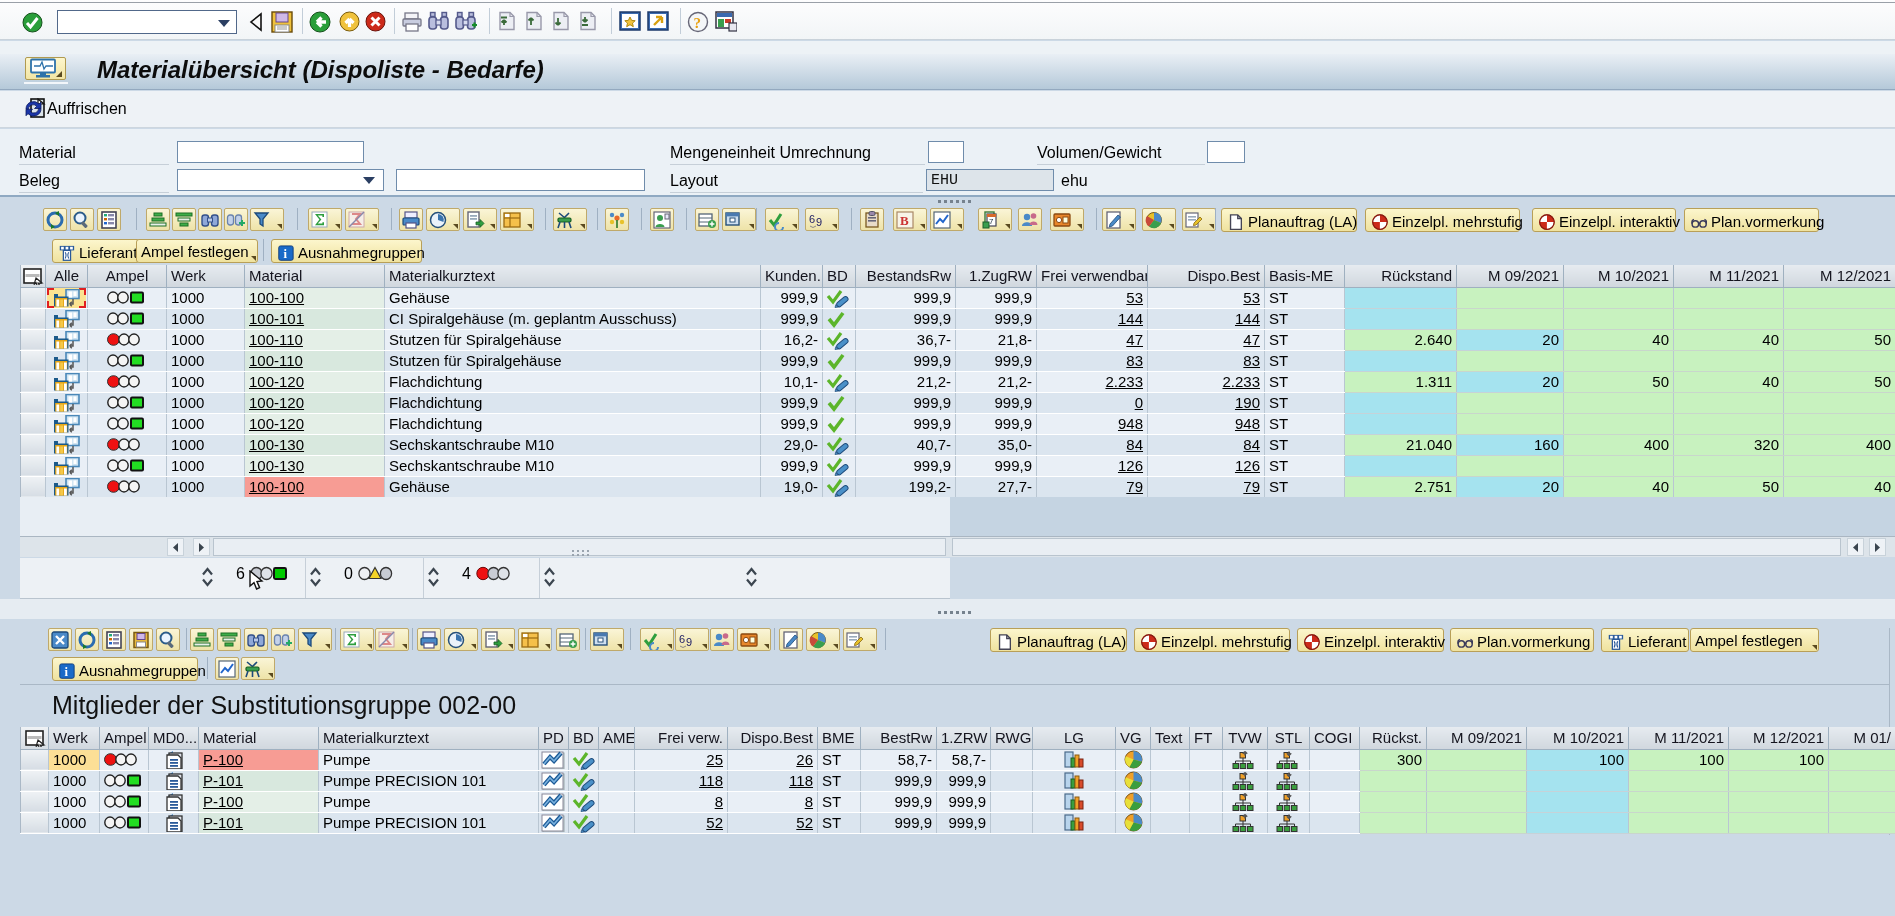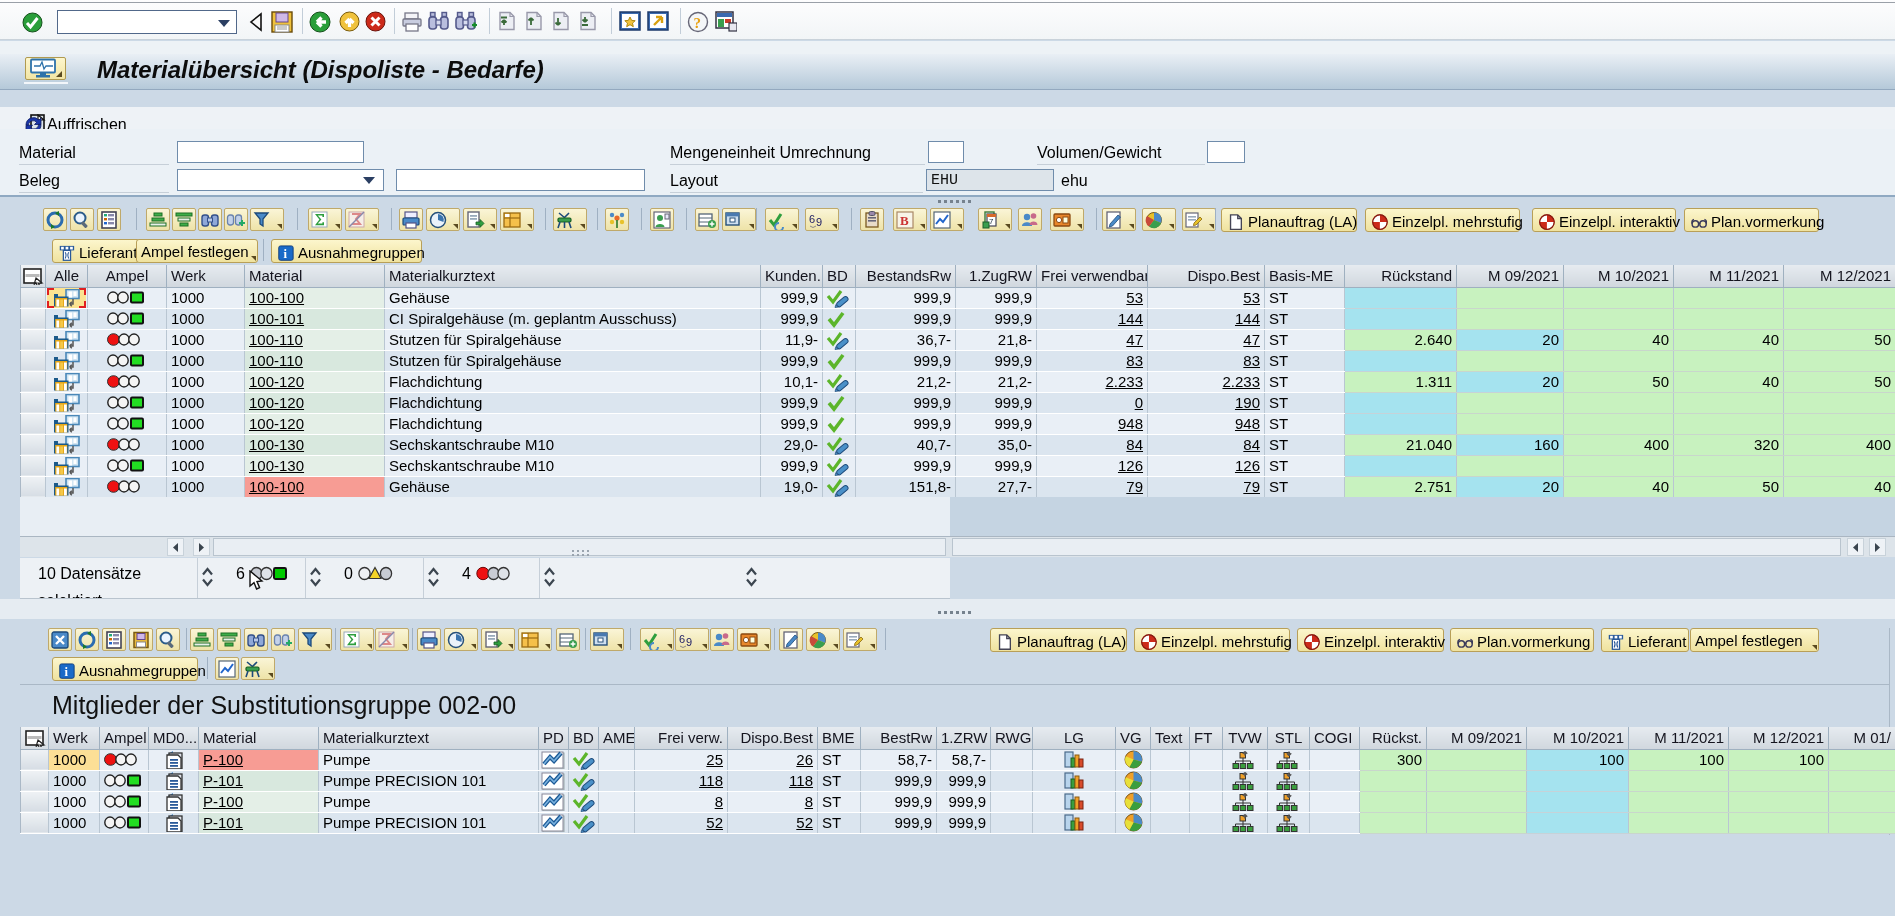--- a/index.html
+++ b/index.html
@@ -7,21 +7,21 @@
 
 #sysbar{left:0;top:0;width:1895px;height:40px;background:linear-gradient(#fdfdfe,#f2f5f7);border-bottom:1px solid #c9d2da}
 #cmdfield{left:57px;top:10px;width:180px;height:24px;background:#fff;border:1px solid #51688a;}
 #cmdfield .dd{position:absolute;right:6px;top:9px;width:0;height:0;border-left:6px solid transparent;border-right:6px solid transparent;border-top:7px solid #2b3f63}
 .vsep{width:1px;background:#c2cdd8;top:8px;height:26px}
 
 #titlebar{left:0;top:54px;width:1895px;height:36px;background:linear-gradient(#e9eff5,#b5c9d9);border-bottom:1px solid #93a9bf}
 #titleicon{left:25px;top:57px;width:41px;height:23px;background:linear-gradient(#fdf6cd,#f2e5a4);border:1px solid #b09a50;border-radius:2px}
 #titletext{left:97px;top:56px;font-size:24px;font-weight:bold;font-style:italic;color:#0c0c0c;letter-spacing:0px}
 
-#appbar{left:0;top:107px;width:1895px;height:37px;background:#eef2f6;border-bottom:1px solid #cdd6de}
+#appbar{left:0;top:91px;width:1895px;height:37px;background:#eef2f6;border-bottom:1px solid #cdd6de}
 #appbar .txt{position:absolute;left:47px;top:9px;font-size:16px}
 
 #form{left:0;top:129px;width:1895px;height:68px;background:#ebf1f6;border-bottom:2px solid #8fa9c2}
 .flabel{position:absolute;font-size:16px;border-bottom:1px solid #c6cfd8;padding-bottom:2px}
 .finput{position:absolute;background:#fff;border:1px solid #6f8cab;height:22px}
 .gray{background:#dde4ea;font-family:"Liberation Mono",monospace;font-size:15px;padding:2px 4px;color:#111}
 
 .grip{position:absolute;width:40px;height:5px}
 .grip i{display:inline-block;width:3px;height:3px;background:#76828e;margin-right:3px;vertical-align:top}
 
@@ -638,21 +638,21 @@
         <td class="ctr" style="padding:0">
           <svg width="40" height="13" viewBox="0 0 40 13">
             <ellipse cx="6.5" cy="6.5" rx="6" ry="5.8" fill="#ee1111" stroke="#333" stroke-width="1"></ellipse>
             <ellipse cx="17" cy="6.5" rx="5.2" ry="5.5" fill="#f4f4f4" stroke="#222" stroke-width="1.4"></ellipse>
             <ellipse cx="27" cy="6.5" rx="5.2" ry="5.5" fill="#f4f4f4" stroke="#222" stroke-width="1.4"></ellipse>
           </svg>
         </td>
         <td>1000</td>
         <td class="matA"><a class="lk">100-110</a></td>
         <td>Stutzen für Spiralgehäuse</td>
-        <td class="num">11,9-</td>
+        <td class="num">16,2-</td>
         <td class="icl" style="padding:0">
           <svg width="30" height="19" viewBox="0 0 30 19">
             <path d="M3 7 l5 6 8 -11" fill="none" stroke="#5cb52a" stroke-width="3.2"></path>
             <g transform="rotate(-40 17 13)">
               <rect x="11" y="10.5" width="13" height="5" rx="2.4" fill="#4a90c8" stroke="#1c4a7a" stroke-width="1"></rect>
             </g>
             <path d="M10 18.5 l3.2 -0.4 -2.4 -2.4 z" fill="#4a90c8" stroke="#1c4a7a" stroke-width="0.7"></path>
           </svg>
         </td>
         <td class="num">36,7-</td>
@@ -969,21 +969,21 @@
         <td class="num">19,0-</td>
         <td class="icl" style="padding:0">
           <svg width="30" height="19" viewBox="0 0 30 19">
             <path d="M3 7 l5 6 8 -11" fill="none" stroke="#5cb52a" stroke-width="3.2"></path>
             <g transform="rotate(-40 17 13)">
               <rect x="11" y="10.5" width="13" height="5" rx="2.4" fill="#4a90c8" stroke="#1c4a7a" stroke-width="1"></rect>
             </g>
             <path d="M10 18.5 l3.2 -0.4 -2.4 -2.4 z" fill="#4a90c8" stroke="#1c4a7a" stroke-width="0.7"></path>
           </svg>
         </td>
-        <td class="num">151,8-</td>
+        <td class="num">199,2-</td>
         <td class="num">27,7-</td>
         <td class="num"><a class="lk">79</a> </td>
         <td class="num"><a class="lk">79</a> </td>
         <td>ST</td>
         <td class="num grn">2.751</td>
         <td class="num cyan">20</td>
         <td class="num grn">40</td>
         <td class="num grn">50</td>
         <td class="num grn">40</td>
       </tr>
@@ -1012,24 +1012,20 @@
       </g>
     </svg></div>
 <div class="sbthumb abs" style="left:952px;top:538px;width:889px"></div>
 <div class="sbbtn abs" style="left:1847px;top:538px;text-align:center"><svg width="9" height="11" viewBox="0 0 9 11">
       <path d="M7 1 v9 L2 5.5 z" fill="#3a444e"></path>
     </svg></div>
 <div class="sbbtn abs" style="left:1869px;top:538px;text-align:center"><svg width="9" height="11" viewBox="0 0 9 11">
       <path d="M2 1 v9 L7 5.5 z" fill="#3a444e"></path>
     </svg></div>
 <div id="statusrow" class="abs">
-<span class="stcell" style="left:0;width:178px">
-      <span style="position:absolute;left:18px;top:7px">10 Datensätze</span>
-      <span style="position:absolute;left:18px;top:34px">selektiert</span>
-    </span>
 <span class="stcell" style="left:178px;width:20px;border-right:none">
       <span style="position:absolute;left:3px;top:8px"><svg width="13" height="22" viewBox="0 0 13 22">
           <path d="M2 8.5 l4.5-5.5 4.5 5.5 M2 13.5 l4.5 5.5 4.5-5.5" fill="none" stroke="#3c4650" stroke-width="2.2"></path>
         </svg></span>
     </span>
 <span class="stcell" style="left:198px;border-right:none;width:8px"></span>
 <span class="stcell" style="left:206px;width:80px">
       <span style="position:absolute;left:10px;top:7px">6</span>
       <span style="position:absolute;left:24px;top:8px"><svg width="38" height="15" viewBox="0 0 38 15">
           <ellipse cx="6.5" cy="7.5" rx="5.6" ry="6" fill="#c8ccd4" stroke="#333" stroke-width="1.3"></ellipse>

